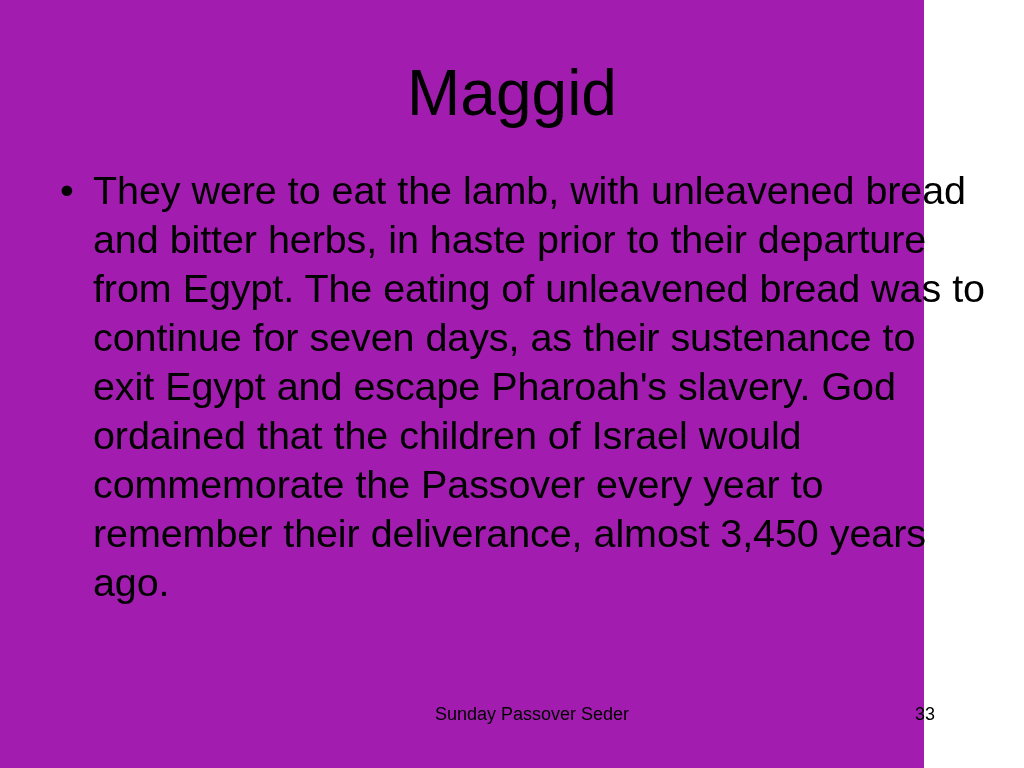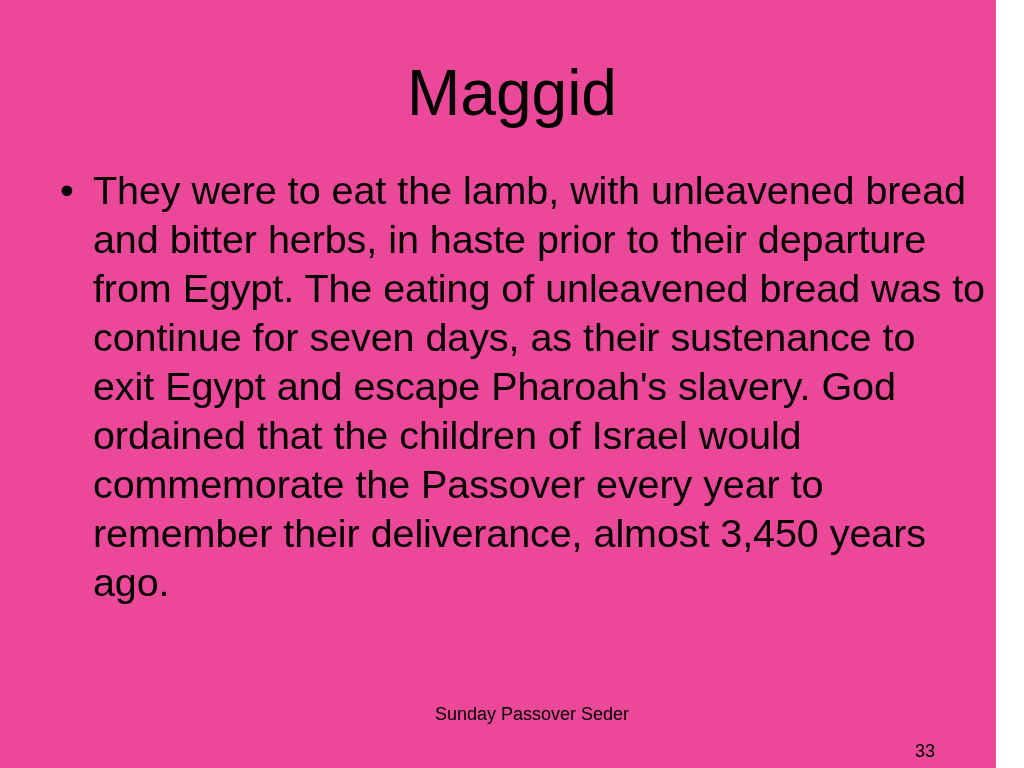--- a/index.html
+++ b/index.html
@@ -10,23 +10,23 @@
     width: 1024px;
     height: 768px;
     background: #ffffff;
     font-family: "Liberation Sans", sans-serif;
     color: #000000;
     overflow: hidden;
   }
 
   .slide {
     position: relative;
-    width: 996px;
+    width: 924px;
     height: 768px;
-    background: #ec4899;
+    background: #a21caf;
     box-sizing: border-box;
   }
 
   
   .slide-title {
     position: absolute;
     left: 0;
     top: 57px;
     width: 1024px;
     text-align: center;
@@ -96,21 +96,20 @@
   }
 
   .footer-page {
     position: absolute;
     right: 89px;
     top: 0;
     font-size: 18px;
     line-height: 22px;
     color: #000000;
     text-align: right;
-    margin-top: 37px;
   }
 </style>
 </head>
 <body>
 
 <div class="slide">
 
   <h1 class="slide-title">Maggid</h1>
 
   <div class="body-block">

